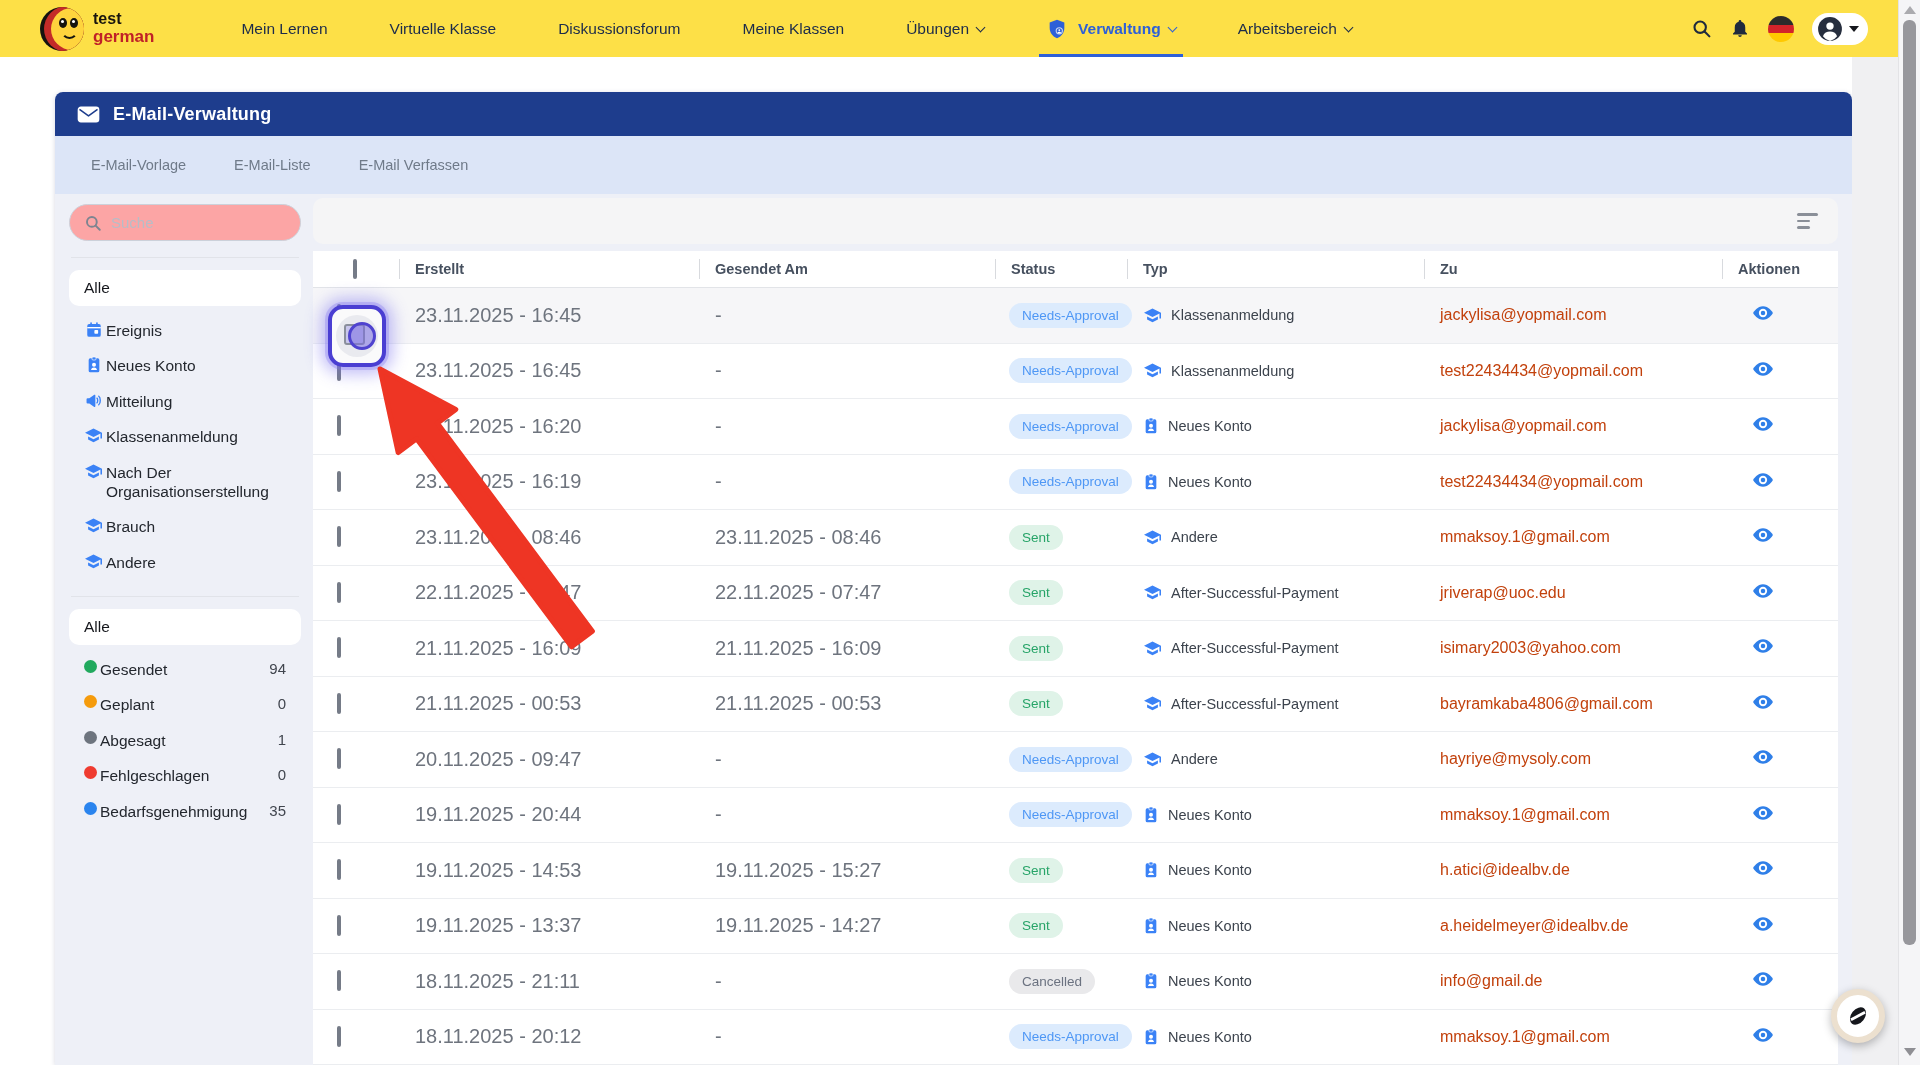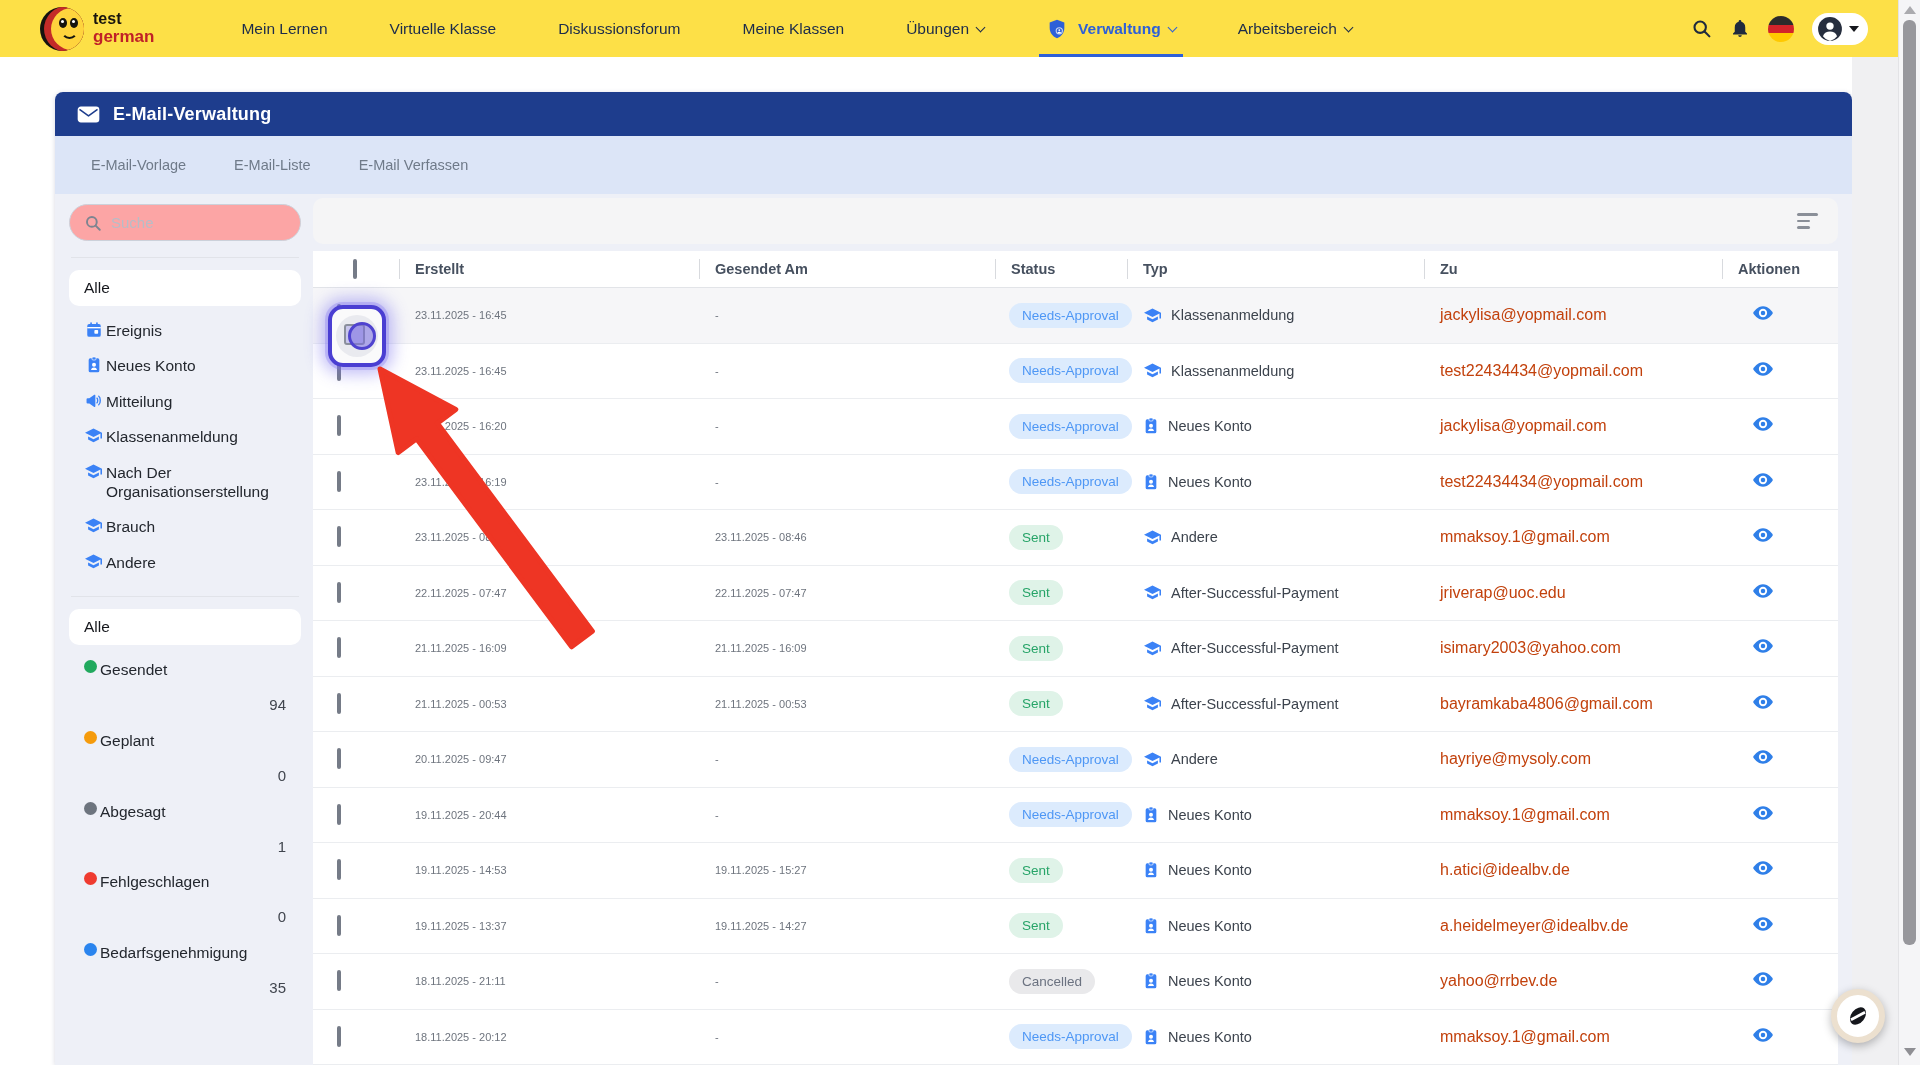--- a/index.html
+++ b/index.html
@@ -64,41 +64,41 @@
   .search-box input { border:none; outline:none; flex:1; min-width:0; font-size:15px; color:#333; background:transparent;
                       font-family:"Liberation Sans", sans-serif; }
   .search-box input::placeholder { color:#b7bdc7; }
   .sb-divider { height:1px; background:#e1e3e9; margin:16px 2px 12px 2px; }
   .sb-card { background:#fff; border-radius:10px; padding:9px 15px; font-size:15.5px; color:#15171c;
              margin-bottom:7px; cursor:pointer; }
   .sb-item { display:flex; gap:3px; padding:8px 15px; font-size:15.5px;
              color:#23272e; cursor:pointer; line-height:1.25; }
   .sb-item .ic { width:19px; display:flex; justify-content:center; flex:0 0 auto; }
   .sb-item .dot { width:13px; height:13px; border-radius:50%; flex:0 0 auto; }
-  .sb-item .cnt { margin-left:auto; color:#40454e; font-size:15px;margin-top:36px; }
+  .sb-item .cnt { margin-left:auto; color:#40454e; font-size:15px; }
 
   
   .table-panel { flex:1; margin:4px 14px 0 0; display:flex; flex-direction:column; min-width:0; }
   .toolbar { height:46px; background:#f5f5f6; border-radius:10px; display:flex; align-items:center;
              justify-content:flex-end; padding:0 20px; margin-bottom:7px; flex:0 0 auto; }
   .sort-ic { display:flex; flex-direction:column; gap:4px; cursor:pointer; }
   .sort-ic i { display:block; height:2.5px; background:#8a8f98; border-radius:2px; }
   .sort-ic i:nth-child(1){ width:21px; } .sort-ic i:nth-child(2){ width:13px; } .sort-ic i:nth-child(3){ width:13px; }
 
   .grid { display:grid; grid-template-columns:86px 300px 296px 132px 297px 298px 1fr; align-items:center; }
   .thead { height:52px; background:#fff; border-bottom:1px solid #e2e4e8; font-weight:700; color:#46505f; font-size:14.5px; }
   .thead .cell { position:relative; padding-left:16px; }
   .thead .cell:not(.c-cbx)::before { content:""; position:absolute; left:0; top:50%; transform:translateY(-50%);
                                      width:1px; height:20px; background:#d8dade; }
   .rows { flex:1; background:#fff; }
   .trow { height:55.5px; background:#fff; border-bottom:1px solid #ebedf0; }
   .trow.row-0 { background:#f6f6f8; }
   .cbx { width:19px; height:19px; border:2px solid #757b87; border-radius:3px; background:#fff;
          margin-left:24px; cursor:pointer; }
-  .c-date { color:#6e747e; font-size:11px; padding-left:16px; }
+  .c-date { color:#6e747e; font-size:20px; padding-left:16px; }
   .c-status { padding-left:14px; }
   .pill { display:inline-block; padding:5px 13px; border-radius:14px; font-size:13.5px; white-space:nowrap; }
   .c-typ { display:flex; align-items:center; gap:9px; color:#3c434d; font-size:14.5px; padding-left:16px; white-space:nowrap; }
   .c-zu { color:#c2410c; font-size:16px; padding-left:16px; white-space:nowrap; overflow:hidden; }
   .c-act { padding-left:30px; }
   .c-act svg { cursor:pointer; }
 
   
   .click-indicator { position:absolute; left:273px; top:111px; width:58px; height:62px;
                      border:4px solid #4a3ed2; border-radius:15px; background:#fafafb;
@@ -649,21 +649,21 @@
               <span style="display: flex;">
                 <svg width="16" height="18" viewBox="0 0 24 26">
                   <rect x="4" y="3" width="16" height="21" rx="2.5" fill="#3b82f6"></rect>
                   <rect x="9" y="1" width="6" height="4.5" rx="1.5" fill="#3b82f6" stroke="#fff" stroke-width="1"></rect>
                   <circle cx="12" cy="12.5" r="3" fill="#fff"></circle>
                   <path d="M7.5 20.5c.4-2.6 2.3-3.8 4.5-3.8s4.1 1.2 4.5 3.8z" fill="#fff"></path>
                 </svg>
               </span>
               <span>Neues Konto</span>
             </div>
-            <div class="c-zu">yahoo@rrbev.de</div>
+            <div class="c-zu">info@gmail.de</div>
             <div class="c-act"><span style="display: inline-flex;">
                 <svg width="22" height="18" viewBox="0 0 24 20">
                   <path d="M12 2.5C6 2.5 1.8 8.2 1 10c.8 1.8 5 7.5 11 7.5S22.2 11.8 23 10c-.8-1.8-5-7.5-11-7.5z" fill="#2f7fe8"></path>
                   <circle cx="12" cy="10" r="4.6" fill="#fff"></circle>
                   <circle cx="12" cy="10" r="2.5" fill="#2f7fe8"></circle>
                 </svg>
               </span></div>
           </div>
           <div class="grid trow">
             <div><span class="cbx"></span></div>

